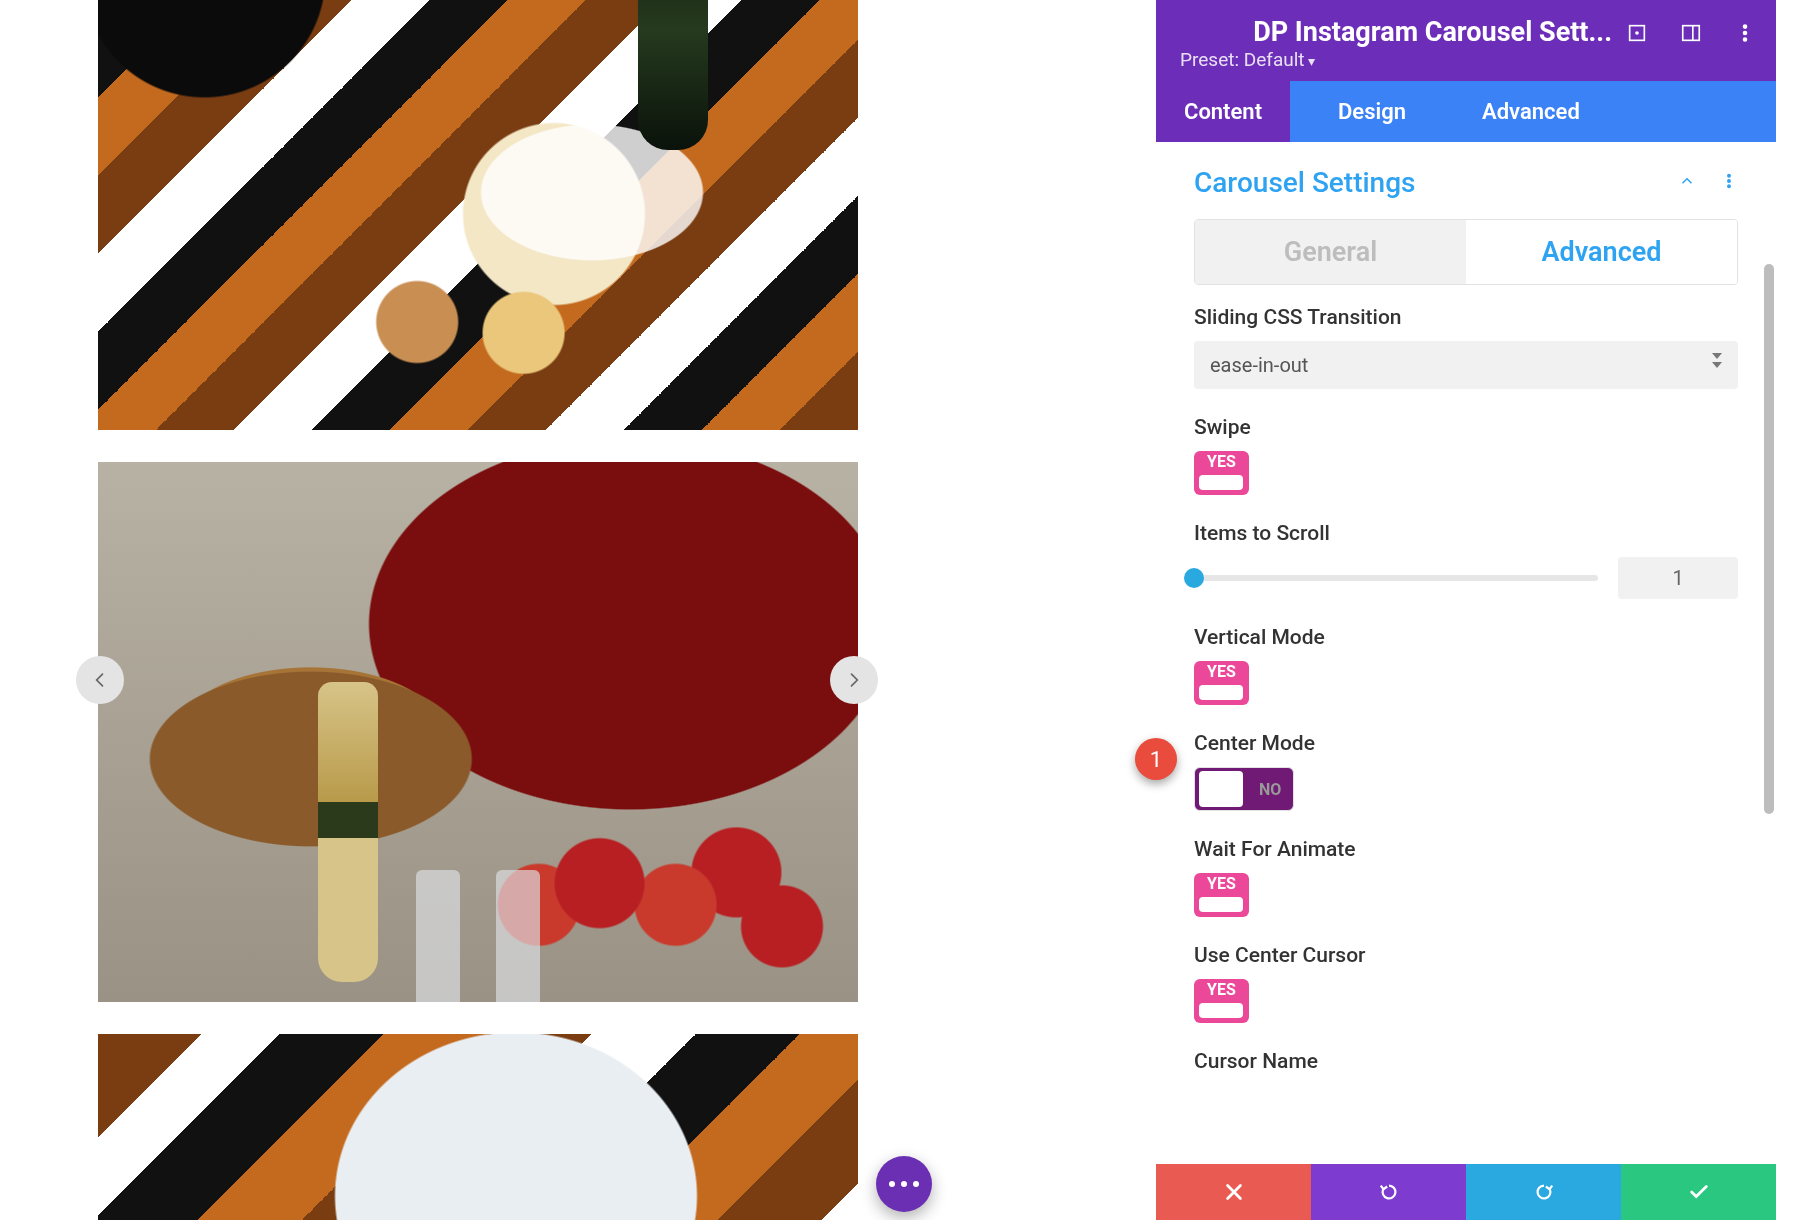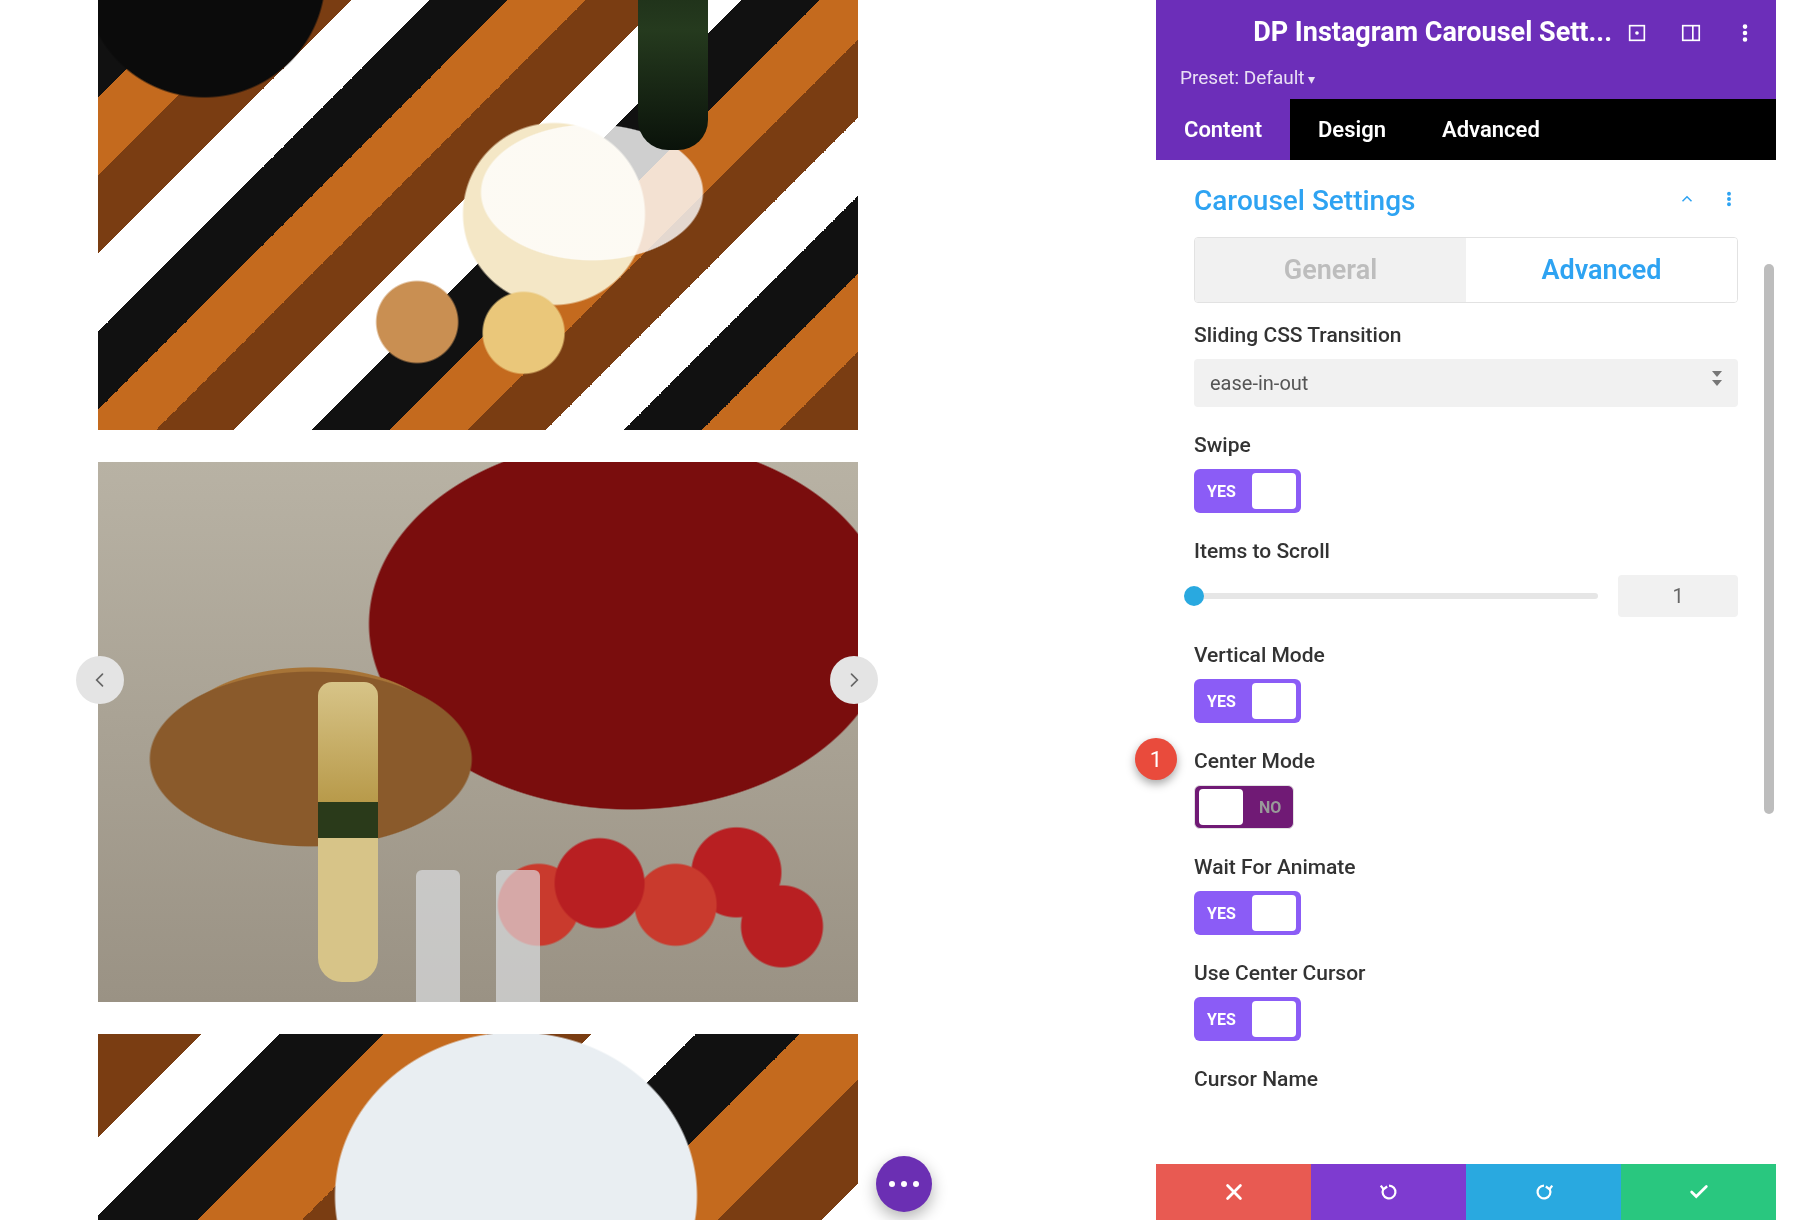--- a/index.html
+++ b/index.html
@@ -169,34 +169,35 @@
     font-weight: 700;
     padding-right: 140px;
     white-space: nowrap;
     overflow: hidden;
     text-overflow: ellipsis;
     text-align: right;
   }
   .panel-preset {
     font-size: 19px;
     opacity: .85;
-    margin-top: 18px;
+    margin-top: 0;
   }
   .panel-preset::after{ content:" ▾"; font-size:14px; }
   .header-icons {
     position: absolute;
     right: 18px; top: 20px;
     display: flex; gap: 28px;
   }
   .hicon { width:26px;height:26px; display:flex;align-items:center;justify-content:center;color:#fff;cursor:pointer; }
   .hicon svg{ width:22px;height:22px;fill:none;stroke:#fff;stroke-width:1.8; }
 
   .tabs {
     display: flex;
-    background: #000000;
+    background: #3b82f6;
+    gap: 20px;
   }
   .tab {
     flex: none;
     padding: 18px 28px;
     color: #fff;
     font-size: 22px;
     font-weight: 600;
     cursor: pointer;
   }
   .tab.active { background: #6c2eb9; }
@@ -269,21 +270,21 @@
     display:inline-flex;
     align-items:center;
     height:44px;
     border-radius:6px;
     overflow:hidden;
     font-size:16px;
     font-weight:700;
     cursor:pointer;
     border:1px solid transparent;
   }
-  .toggle.on { background:#8b5cf6; color:#fff; }
+  .toggle.on { background:#ec4899; color:#fff;flex-direction:column; }
   .toggle.off { background:#701a75; color:#999; border-color:#e2e2e2;}
   .toggle .lbl { padding: 0 12px; }
   .toggle .knob {
     width:44px;height:36px;background:#fff;border-radius:4px;margin:4px;
   }
   .toggle.off .knob{ order:-1; }
 
   .slider-row{ display:flex; align-items:center; gap:20px; }
   .range {
     flex:1;

